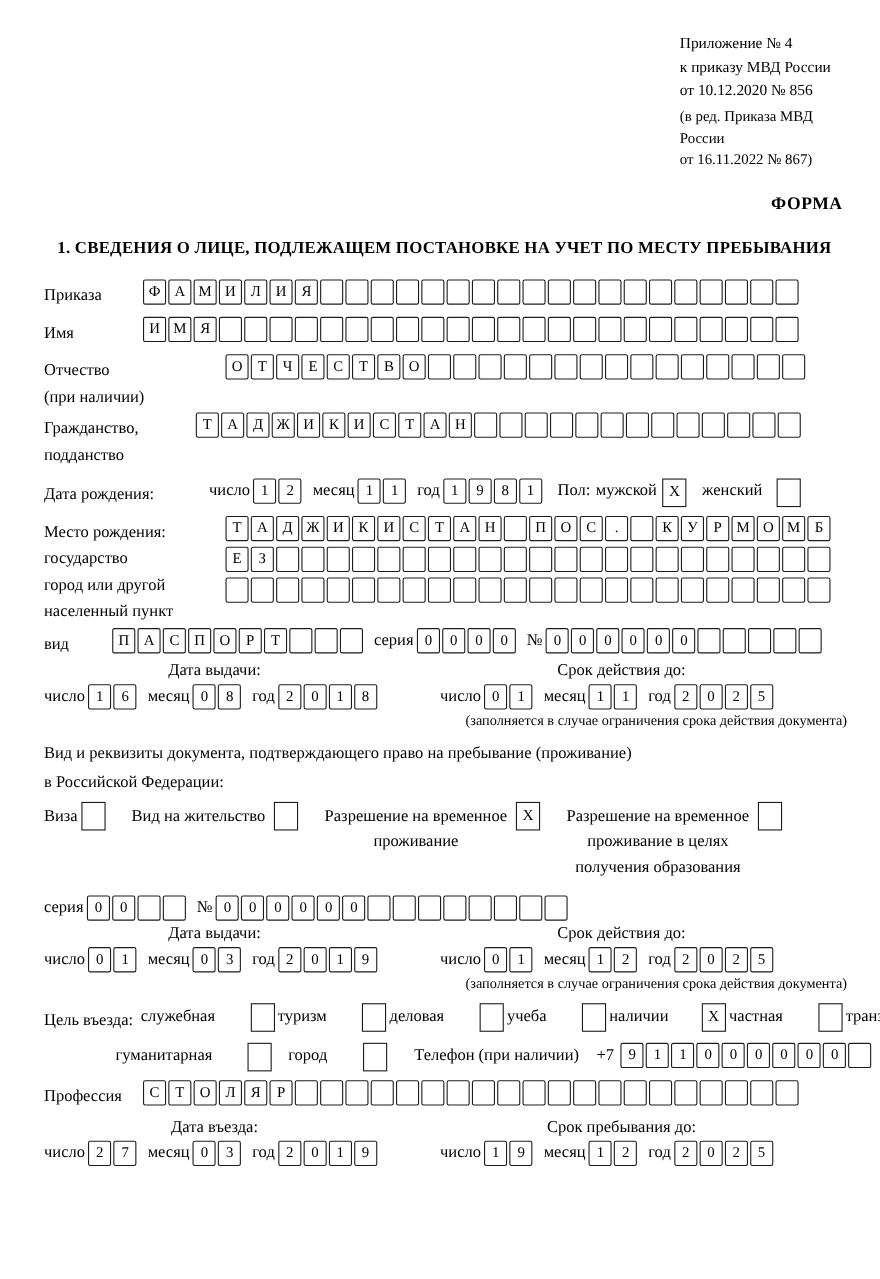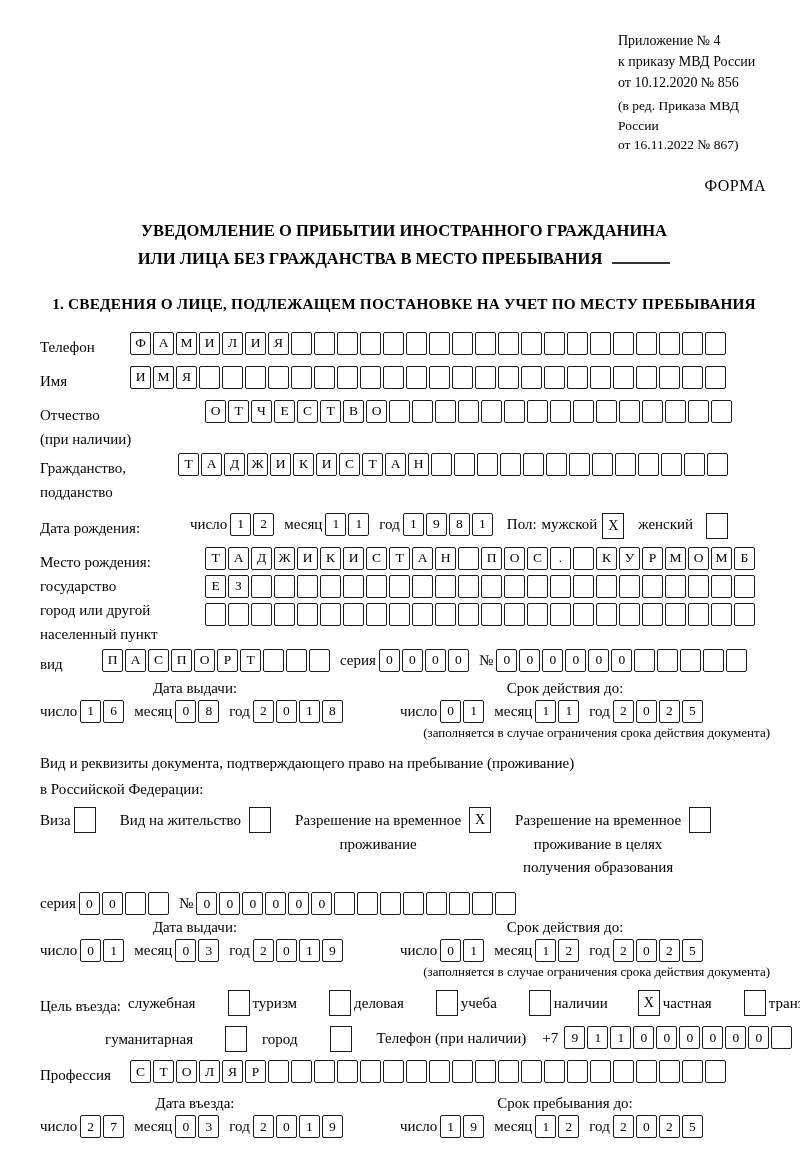--- a/index.html
+++ b/index.html
@@ -1,21 +1,21 @@
 <!DOCTYPE html>
 <html lang="ru"><head>
 <meta charset="utf-8">
 <style>
   html,body{margin:0;padding:0;background:#fff;}
   body{width:800px;min-height:1163px;font-family:"Liberation Serif","DejaVu Serif",serif;color:#000;}
   .page{padding:30px 32px 20px 40px;box-sizing:border-box;width:800px;}
 
   .hdr{margin-left:578px;font-size:14px;line-height:1.5;white-space:pre-line;}
   .hdr2{margin-left:578px;margin-top:3px;font-size:13.5px;line-height:1.45;white-space:pre-line;}
-  .forma{margin-top:22px;text-align:right;font-weight:normal;font-size:16px;padding-right:2px;letter-spacing:.5px;}
+  .forma{margin-top:22px;text-align:right;font-weight:bold;font-size:16px;padding-right:2px;letter-spacing:.5px;}
 
   .title{margin-top:22px;text-align:center;font-weight:bold;font-size:16.5px;line-height:1.7;}
   .title-blank{display:inline-block;width:58px;border-bottom:2px solid #333;height:2px;margin-left:10px;vertical-align:baseline;}
   .sec-head{margin-top:22px;font-weight:bold;font-size:15.3px;text-align:center;letter-spacing:.2px;}
 
   .row{display:flex;align-items:flex-start;margin-top:7px;}
   .lbl{font-size:15px;padding-top:3px;white-space:pre-line;line-height:1.6;flex:none;}
   .w90{width:90px;} .w138{width:138px;} .w165{width:165px;} .w62{width:62px;} .w150{width:150px;}
   .cells{display:flex;flex:none;}
   .cell{width:21px;height:23px;border:1.8px solid #1c1c1c;border-radius:2px;margin-right:2px;
@@ -52,29 +52,25 @@
 
 <div class="page">
 
   <div class="hdr">Приложение № 4
 к приказу МВД России
 от 10.12.2020 № 856</div>
   <div class="hdr2">(в ред. Приказа МВД России
 от 16.11.2022 № 867)</div>
   <div class="forma">ФОРМА</div>
 
-  <div class="title">
-    <div>УВЕДОМЛЕНИЕ О ПРИБЫТИИ ИНОСТРАННОГО ГРАЖДАНИНА</div>
-    <div><span>ИЛИ ЛИЦА БЕЗ ГРАЖДАНСТВА В МЕСТО ПРЕБЫВАНИЯ</span><span class="title-blank"></span></div>
-  </div>
 
   <div class="sec-head">1. СВЕДЕНИЯ О ЛИЦЕ, ПОДЛЕЖАЩЕМ ПОСТАНОВКЕ НА УЧЕТ ПО МЕСТУ ПРЕБЫВАНИЯ</div>
 
   <div class="row" style="margin-top:19px;">
-    <span class="lbl w90">Телефон</span>
+    <span class="lbl w90">Приказа</span>
     <span class="cells">
         <span class="cell">Ф</span>
         <span class="cell">А</span>
         <span class="cell">М</span>
         <span class="cell">И</span>
         <span class="cell">Л</span>
         <span class="cell">И</span>
         <span class="cell">Я</span>
         <span class="cell"></span>
         <span class="cell"></span>

